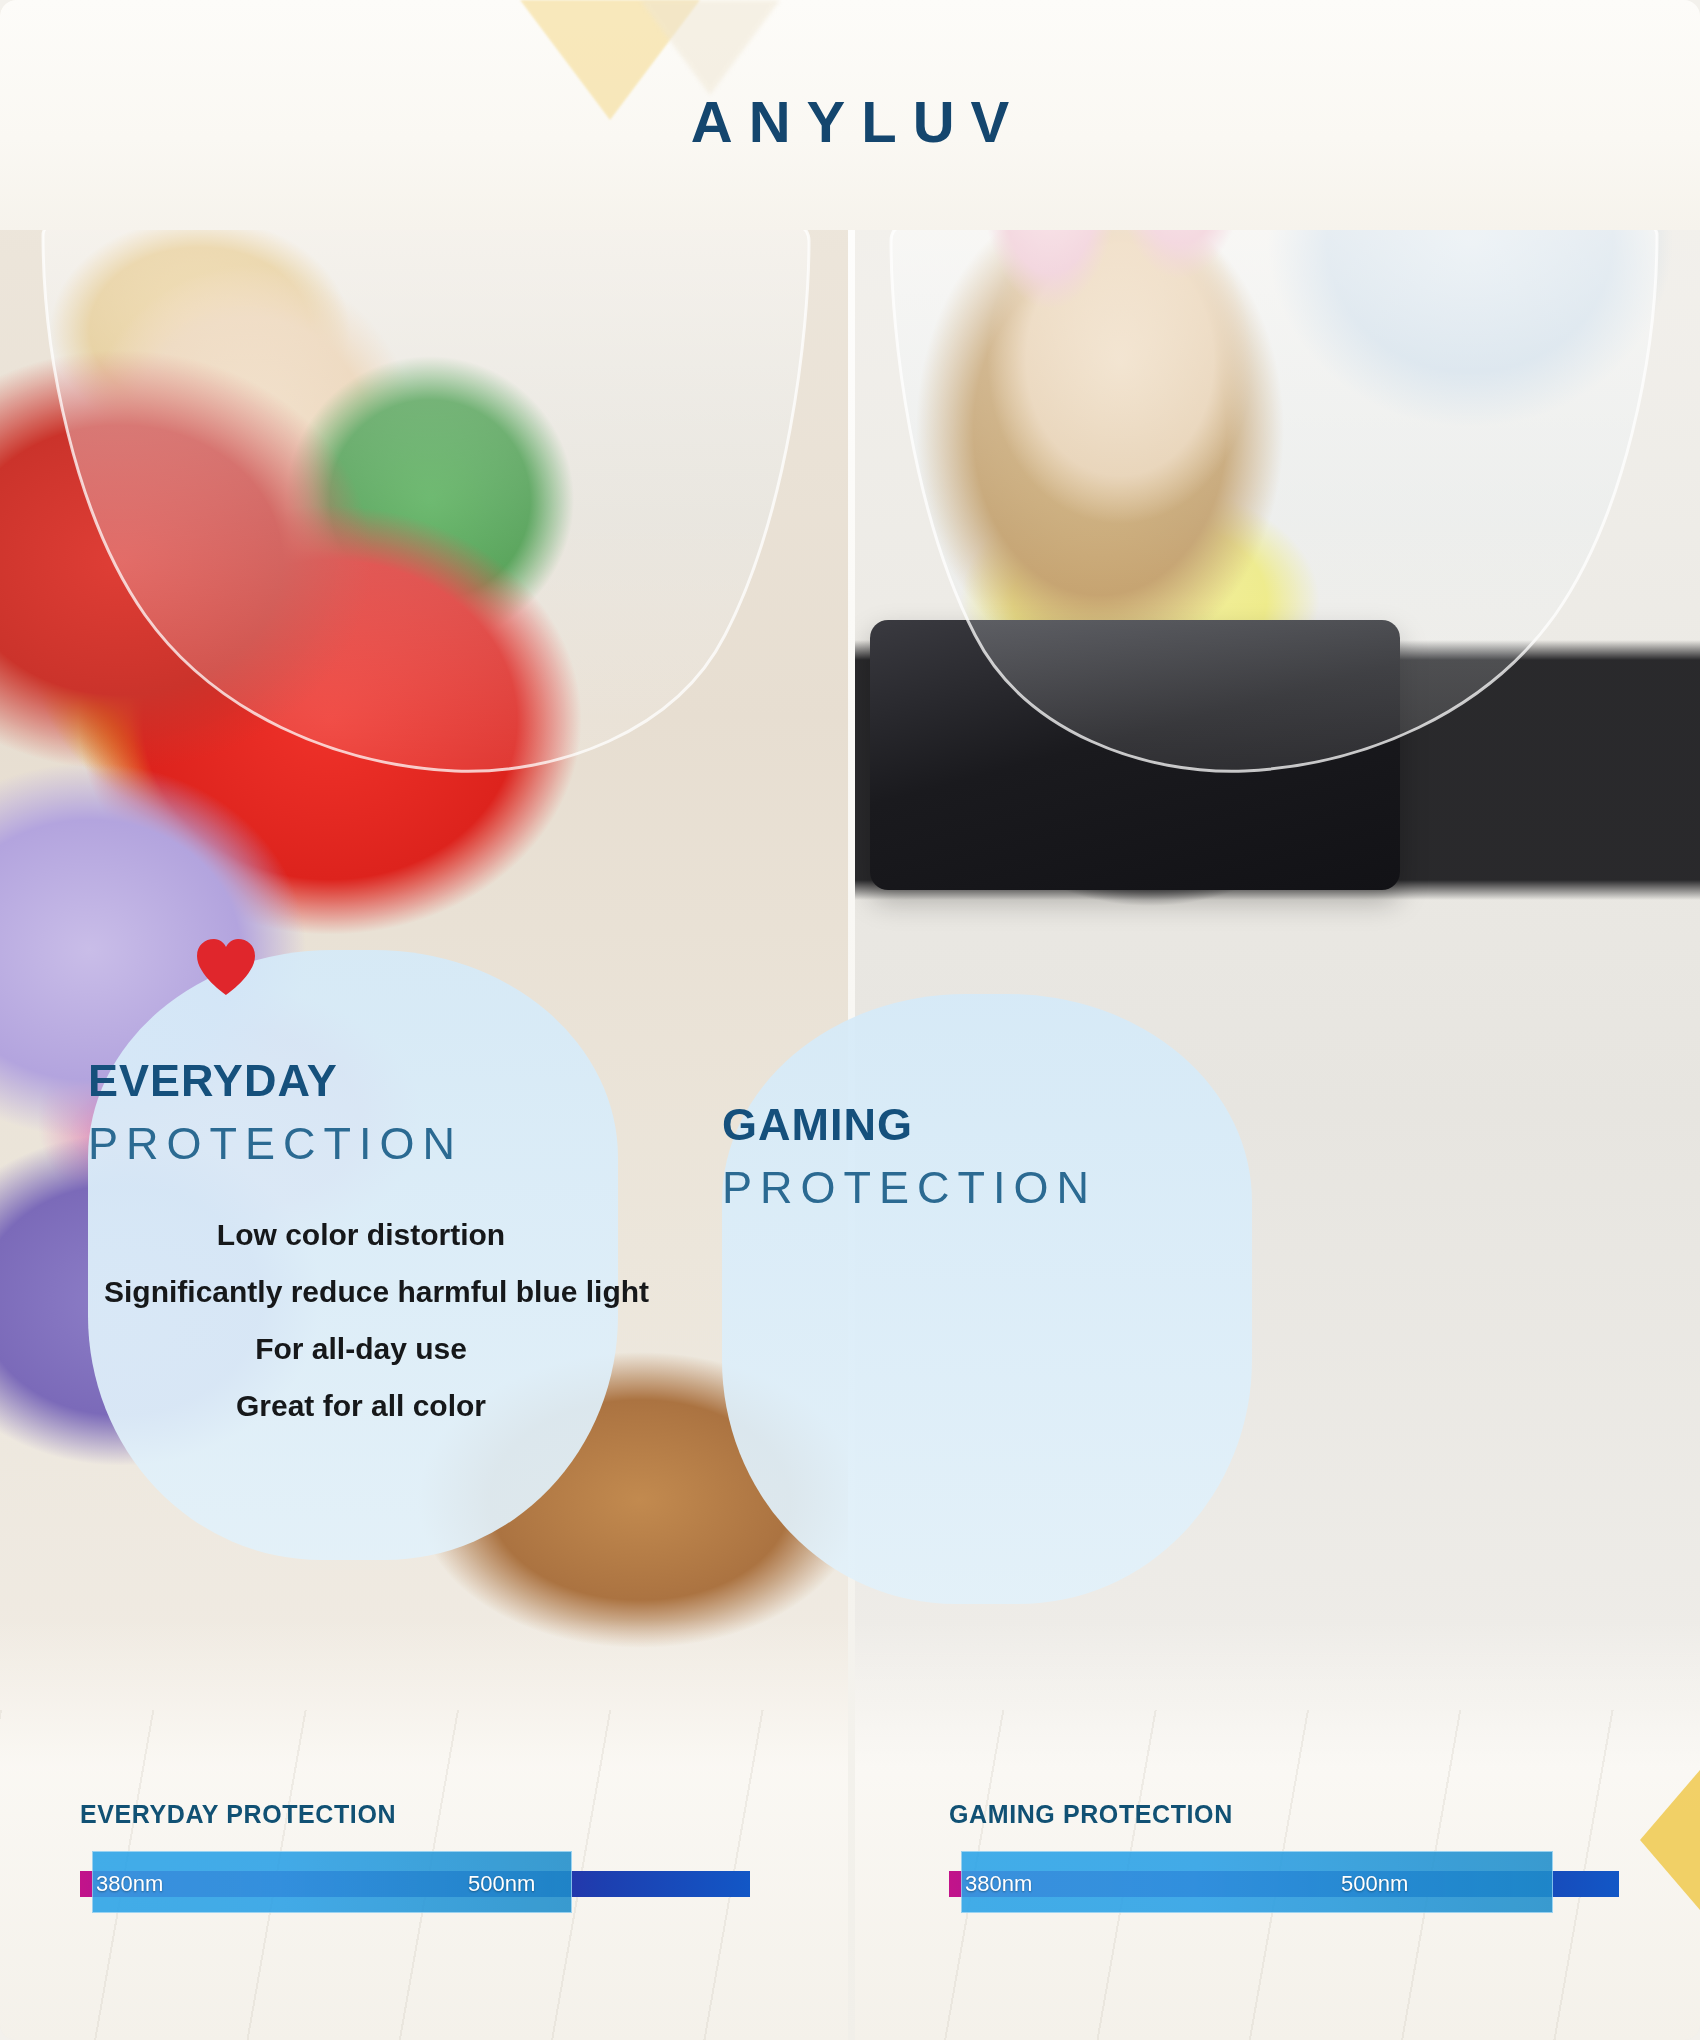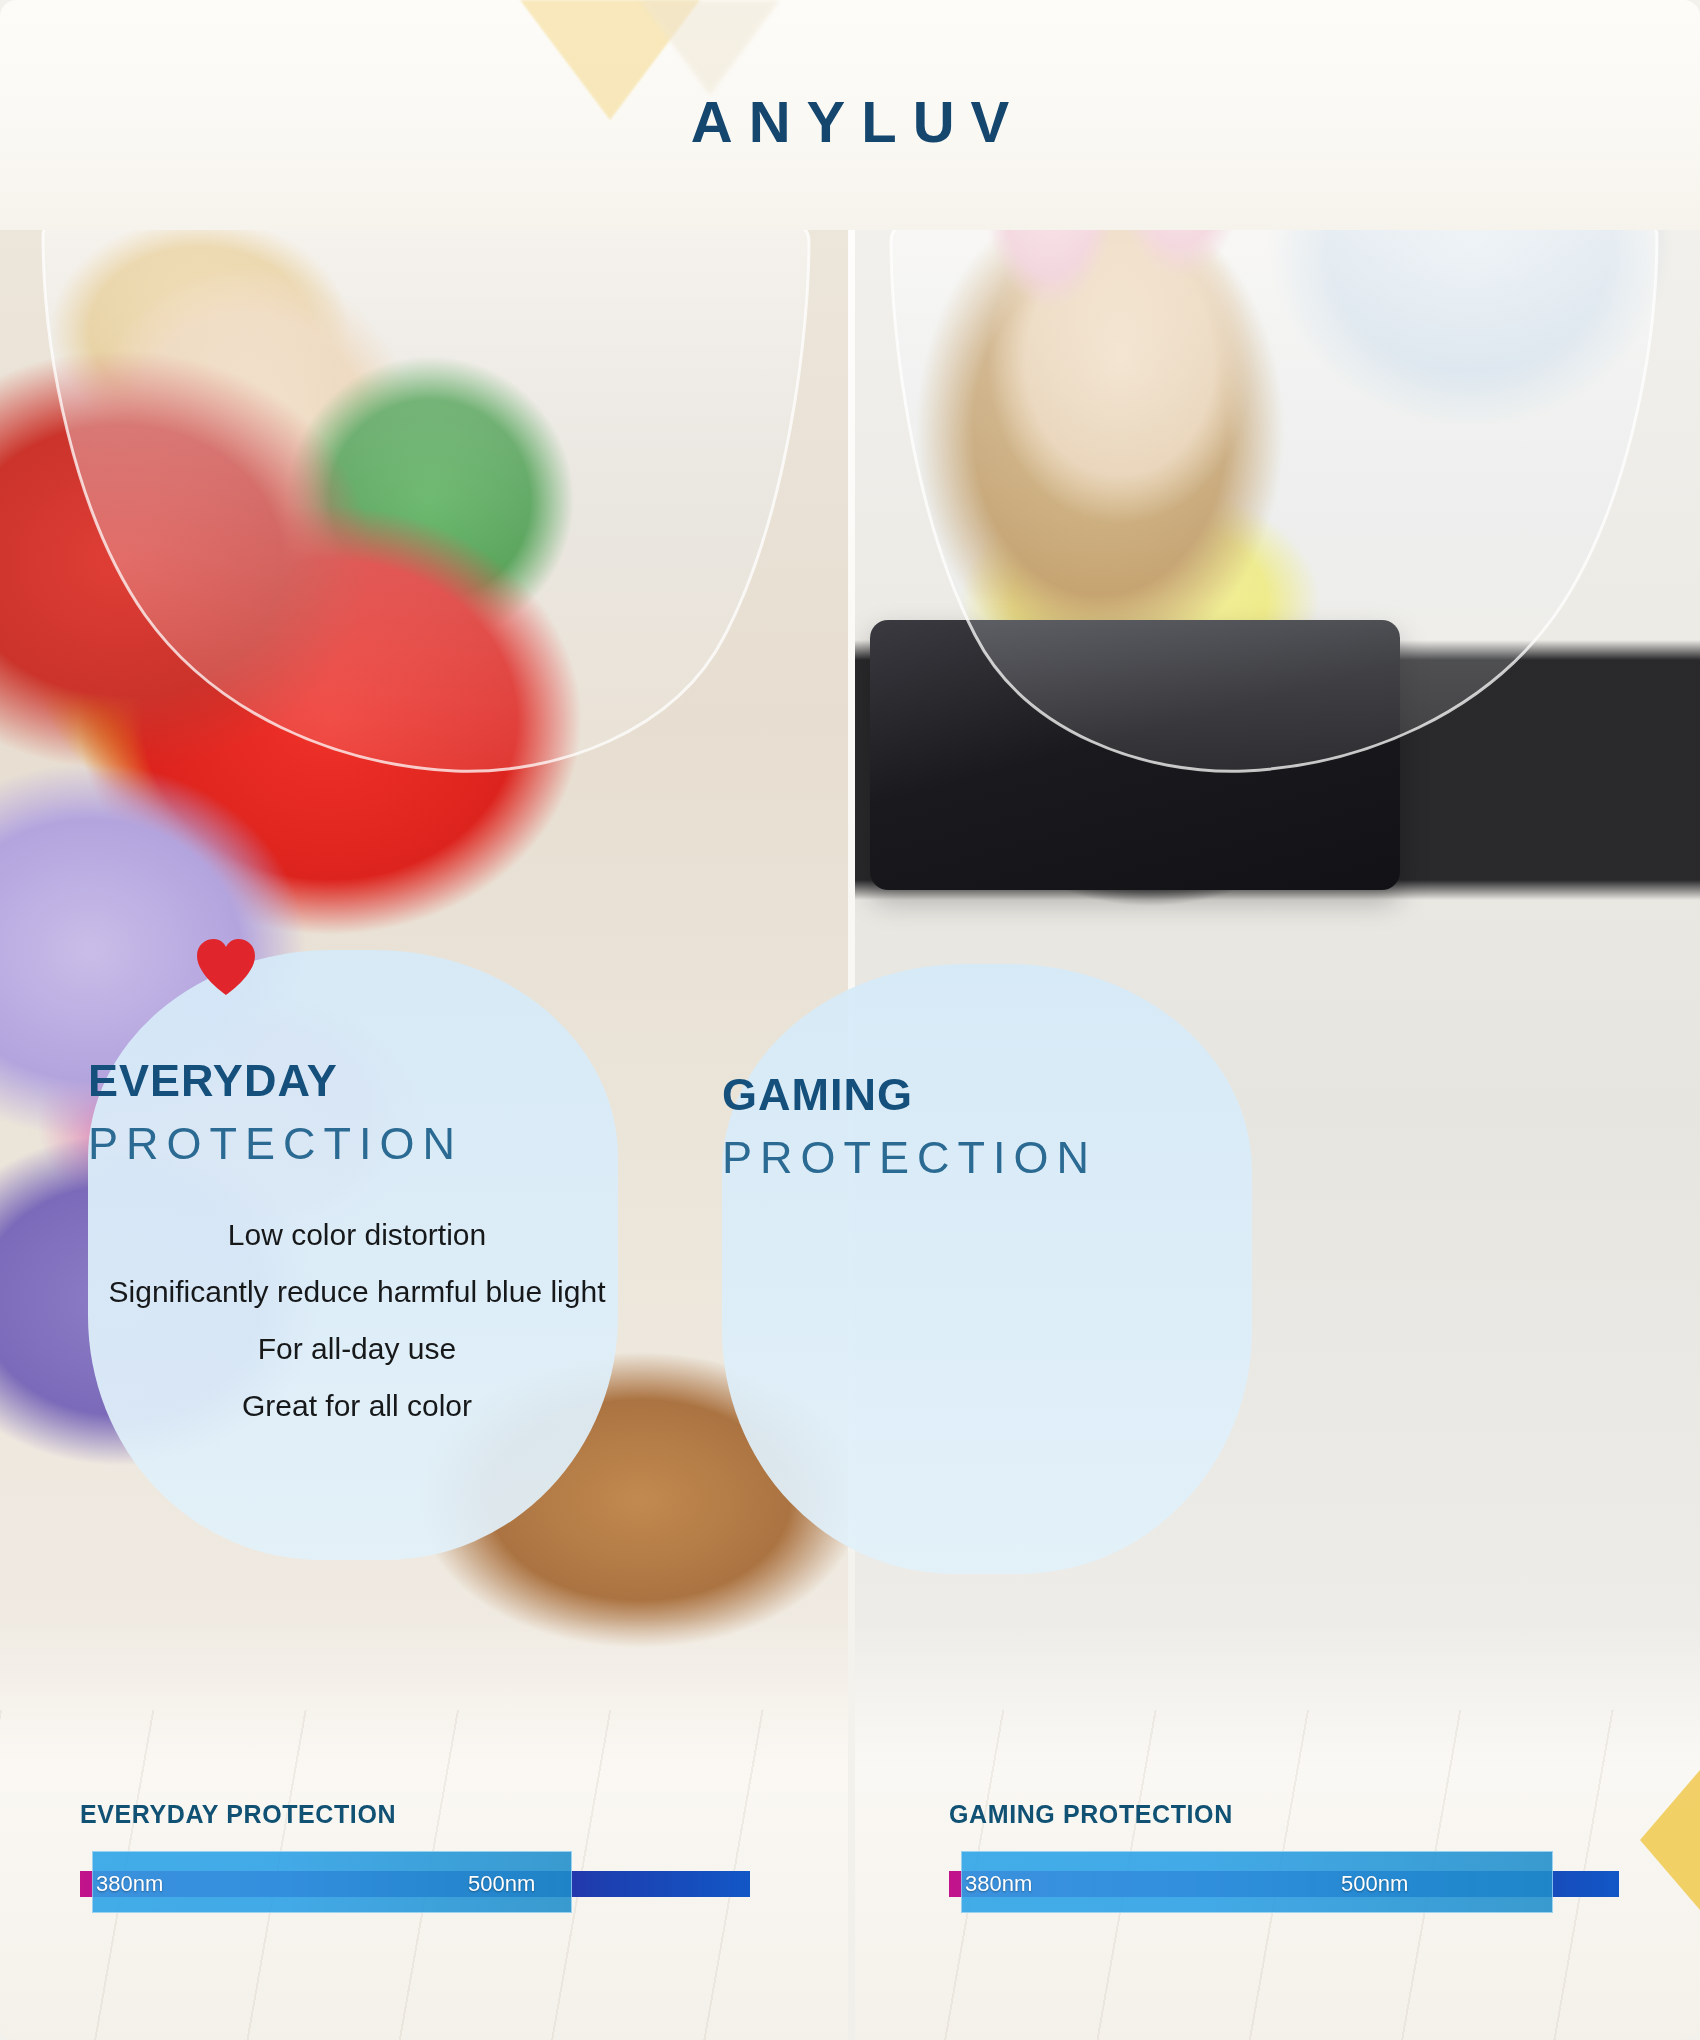--- a/index.html
+++ b/index.html
@@ -100,41 +100,42 @@
   .lens svg{display:block;}
 
   
   .blob{
     position:absolute;z-index:25;
     background:linear-gradient(180deg, rgba(213,234,248,.93) 0%, rgba(219,237,249,.95) 45%, rgba(226,241,250,.92) 100%);
     border-radius:46% 46% 44% 44% / 34% 34% 40% 40%;
     display:flex;flex-direction:column;align-items:flex-start;
   }
   .blob-left{left:88px;top:950px;width:530px;height:610px;}
-  .blob-right{left:722px;top:964px;width:530px;height:610px;}
+  .blob-right{left:722px;top:994px;width:530px;height:610px;}
 
   .heart{
     position:absolute;left:195px;top:938px;width:62px;height:58px;z-index:27;
   }
 
   .title-main{
     font-size:45px;font-weight:700;color:#15507c;letter-spacing:1px;
     margin-top:108px;line-height:1;text-align:center;
   }
   .title-sub{
     font-size:45px;font-weight:300;color:#2b6a92;letter-spacing:8px;
     margin-top:18px;line-height:1;text-align:center;
     font-family:Liberation Sans, sans-serif;
   }
   .features{
     margin-top:54px;list-style:none;padding:0;text-align:center;width:100%;
   }
   .features li{
-    font-size:30px;color:#16181a;line-height:1.0;margin:0 0 27px 8px;
+    font-size:30px;color:#16181a;line-height:1.0;margin:0 0 27px 16px;
     white-space:nowrap;
+    font-weight:bold;
   }
 
   
   .spectrum{position:absolute;z-index:28;}
   .spec-left{left:80px;top:1800px;width:670px;}
   .spec-right{left:940px;top:1800px;width:670px;margin-left:9px;}
   .spec-label{
     font-size:25px;font-weight:700;color:#115174;letter-spacing:.6px;
     margin-bottom:22px;
   }

